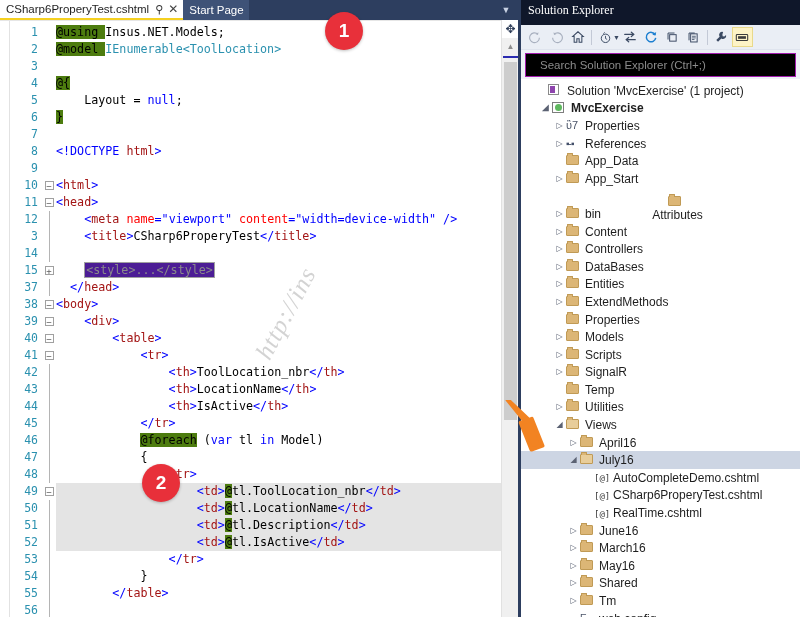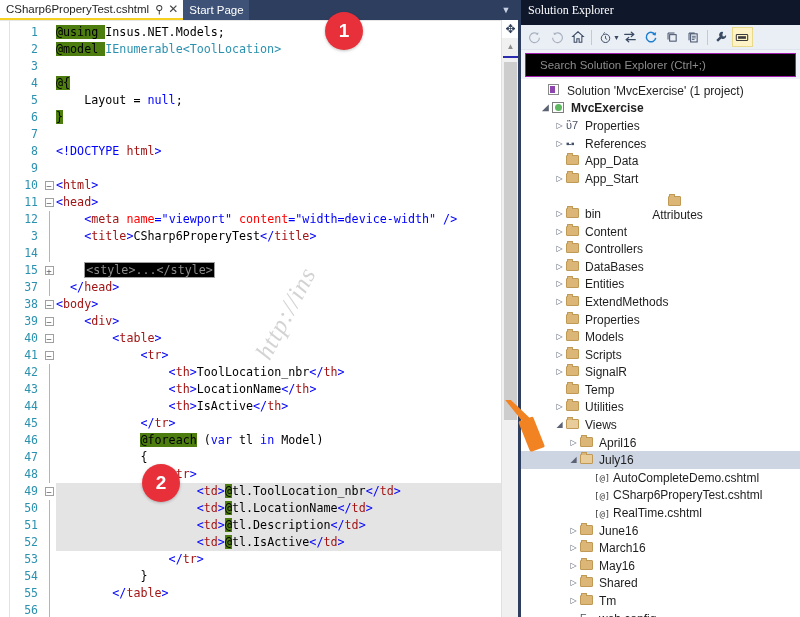--- a/index.html
+++ b/index.html
@@ -169,21 +169,21 @@
   .k-razor   { background: #4d7c0f; color: #000000; }
   .k-kw      { color: #0000ff; margin-top: 46px; }
   .k-type    { color: #2b91af; }
   .k-tag     { color: #a31515; margin-top: 20px; }
   .k-punct   { color: #0000ff; }
   .k-attr    { color: #ff0000; }
   .k-str     { color: #0000ff; }
   .k-plain   { color: #000000; }
   .collapsed-box {
     border: 1px solid #a0a0a0;
-    background: #000000;
+    background: #4c1d95;
     color: #8a8a8a;
     padding: 0 1px;
   }
   .sel-bg { background: #e4e4e4; }
 
   
   #editor-scroll {
     position: absolute;
     right: 0;
     top: 20px;

